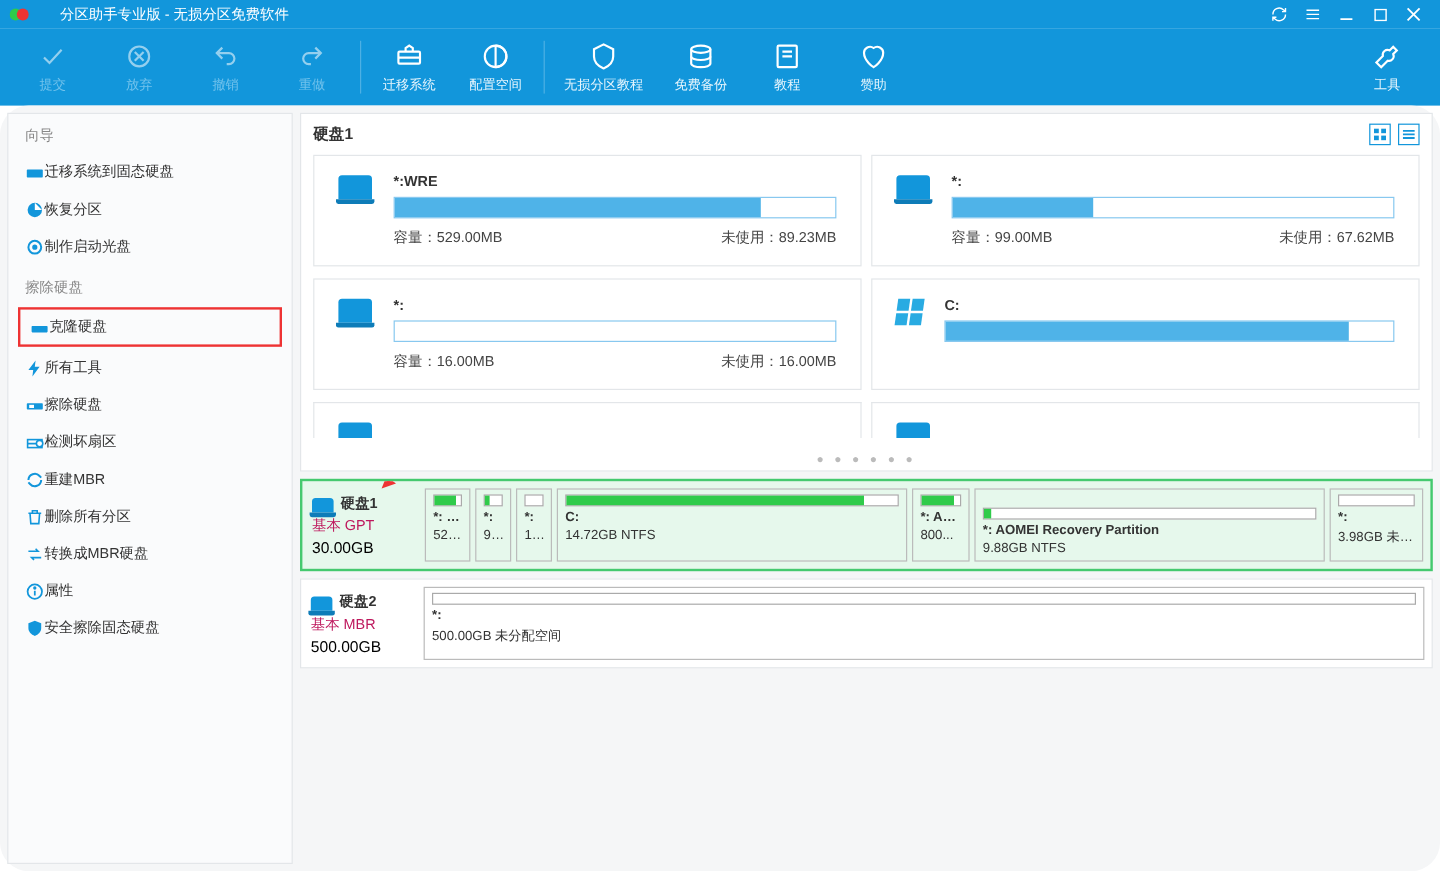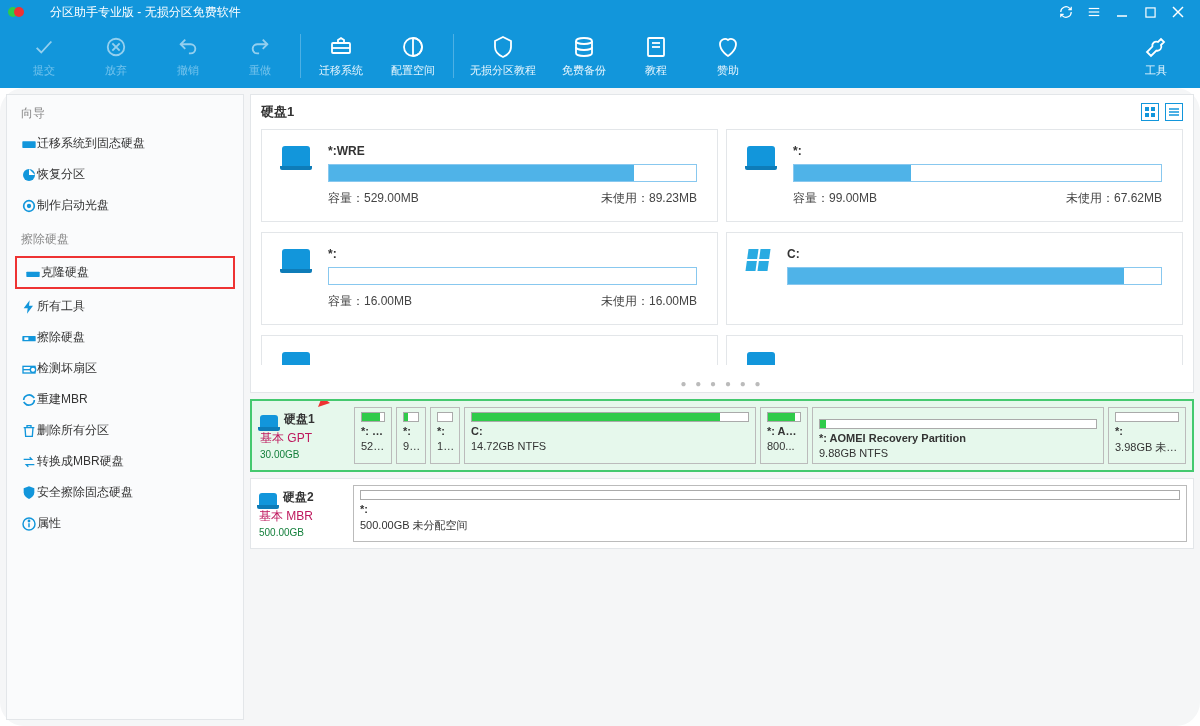--- a/index.html
+++ b/index.html
@@ -44,21 +44,21 @@
 .bar { height: 18px; border: 1px solid #88c8ef; background: #fff; margin-bottom: 8px; position: relative; }
 .barfill { position: absolute; top: 0; bottom: 0; left: 0; background: #4fb3e8; }
 .cardstats { display: flex; justify-content: space-between; font-size: 12px; color: #444; }
 
 .diskpanel { background: #fff; border: 1px solid #e3e6e9; margin-bottom: 6px; overflow: hidden; }
 .disk1 { border: 2px solid #45c96f; background: #e6f8ec; }
 .diskrow { display: flex; align-items: stretch; padding: 6px; gap: 6px; position: relative; }
 .disklbl { width: 90px; padding: 4px 2px; display: flex; flex-direction: column; gap: 2px; }
 .disklbl .drow1 { display: flex; align-items: center; gap: 6px; font-weight: bold; }
 .disklbl .drow2 { font-size: 12px; color: #be185d; }
-.disklbl .drow3 { font-size: 10px; color: #15803d; }
+.disklbl .drow3 { font-size: 13px; color: #000000; }
 .partbox { border: 1px solid #bbb; padding: 4px 6px; display: flex; flex-direction: column; gap: 3px; min-width: 0; }
 .pbar { height: 10px; border: 1px solid #aaa; background: #fff; position: relative; }
 .pbar .pfill { position: absolute; top: 0; bottom: 0; left: 0; background: #2fcb4a; }
 .pname { font-weight: bold; font-size: 11px; white-space: nowrap; overflow: hidden; text-overflow: ellipsis; }
 .pinfo { font-size: 11px; color: #333; white-space: nowrap; overflow: hidden; text-overflow: ellipsis; }
 
 .arrow { position: absolute; }
 
 .winlogo { width: 22px; height: 22px; display: grid; grid-template-columns: 1fr 1fr; grid-template-rows: 1fr 1fr; gap: 2px; transform: skewX(-8deg); margin-top: 2px; }
 .winlogo span { background: #29abe2; }
@@ -299,35 +299,35 @@
     <div class="sideitem">
         <span class="sic">
           <svg width="16" height="16" viewBox="0 0 24 24" fill="none" stroke="#1296db" stroke-width="2">
             <path d="M4 8h12l-3-3M20 16H8l3 3"></path>
           </svg>
         </span>
         <span class="slbl">转换成MBR硬盘</span>
       </div>
     <div class="sideitem">
         <span class="sic">
-          <svg width="16" height="16" viewBox="0 0 24 24" fill="#1296db">
-            <path d="M12 2l8 3v6c0 5-3.5 8-8 10-4.5-2-8-5-8-10V5l8-3z"></path>
-          </svg>
-        </span>
-        <span class="slbl">安全擦除固态硬盘</span>
-      </div>
-    <div class="sideitem">
-        <span class="sic">
           <svg width="16" height="16" viewBox="0 0 24 24" fill="none" stroke="#1296db" stroke-width="2.2">
             <circle cx="12" cy="12" r="9"></circle>
             <line x1="12" y1="11" x2="12" y2="17"></line>
             <circle cx="12" cy="7.5" r="1" fill="#1296db"></circle>
           </svg>
         </span>
         <span class="slbl">属性</span>
+      </div>
+    <div class="sideitem">
+        <span class="sic">
+          <svg width="16" height="16" viewBox="0 0 24 24" fill="#1296db">
+            <path d="M12 2l8 3v6c0 5-3.5 8-8 10-4.5-2-8-5-8-10V5l8-3z"></path>
+          </svg>
+        </span>
+        <span class="slbl">安全擦除固态硬盘</span>
       </div>
   </div>
 
   <div class="main">
     <div class="panel-top">
       <div class="panel-top-hdr">
         <span>硬盘1</span>
         <span class="viewbtns">
           <span class="viewbtn">
               <svg width="10" height="10" viewBox="0 0 10 10" fill="#1296db">

